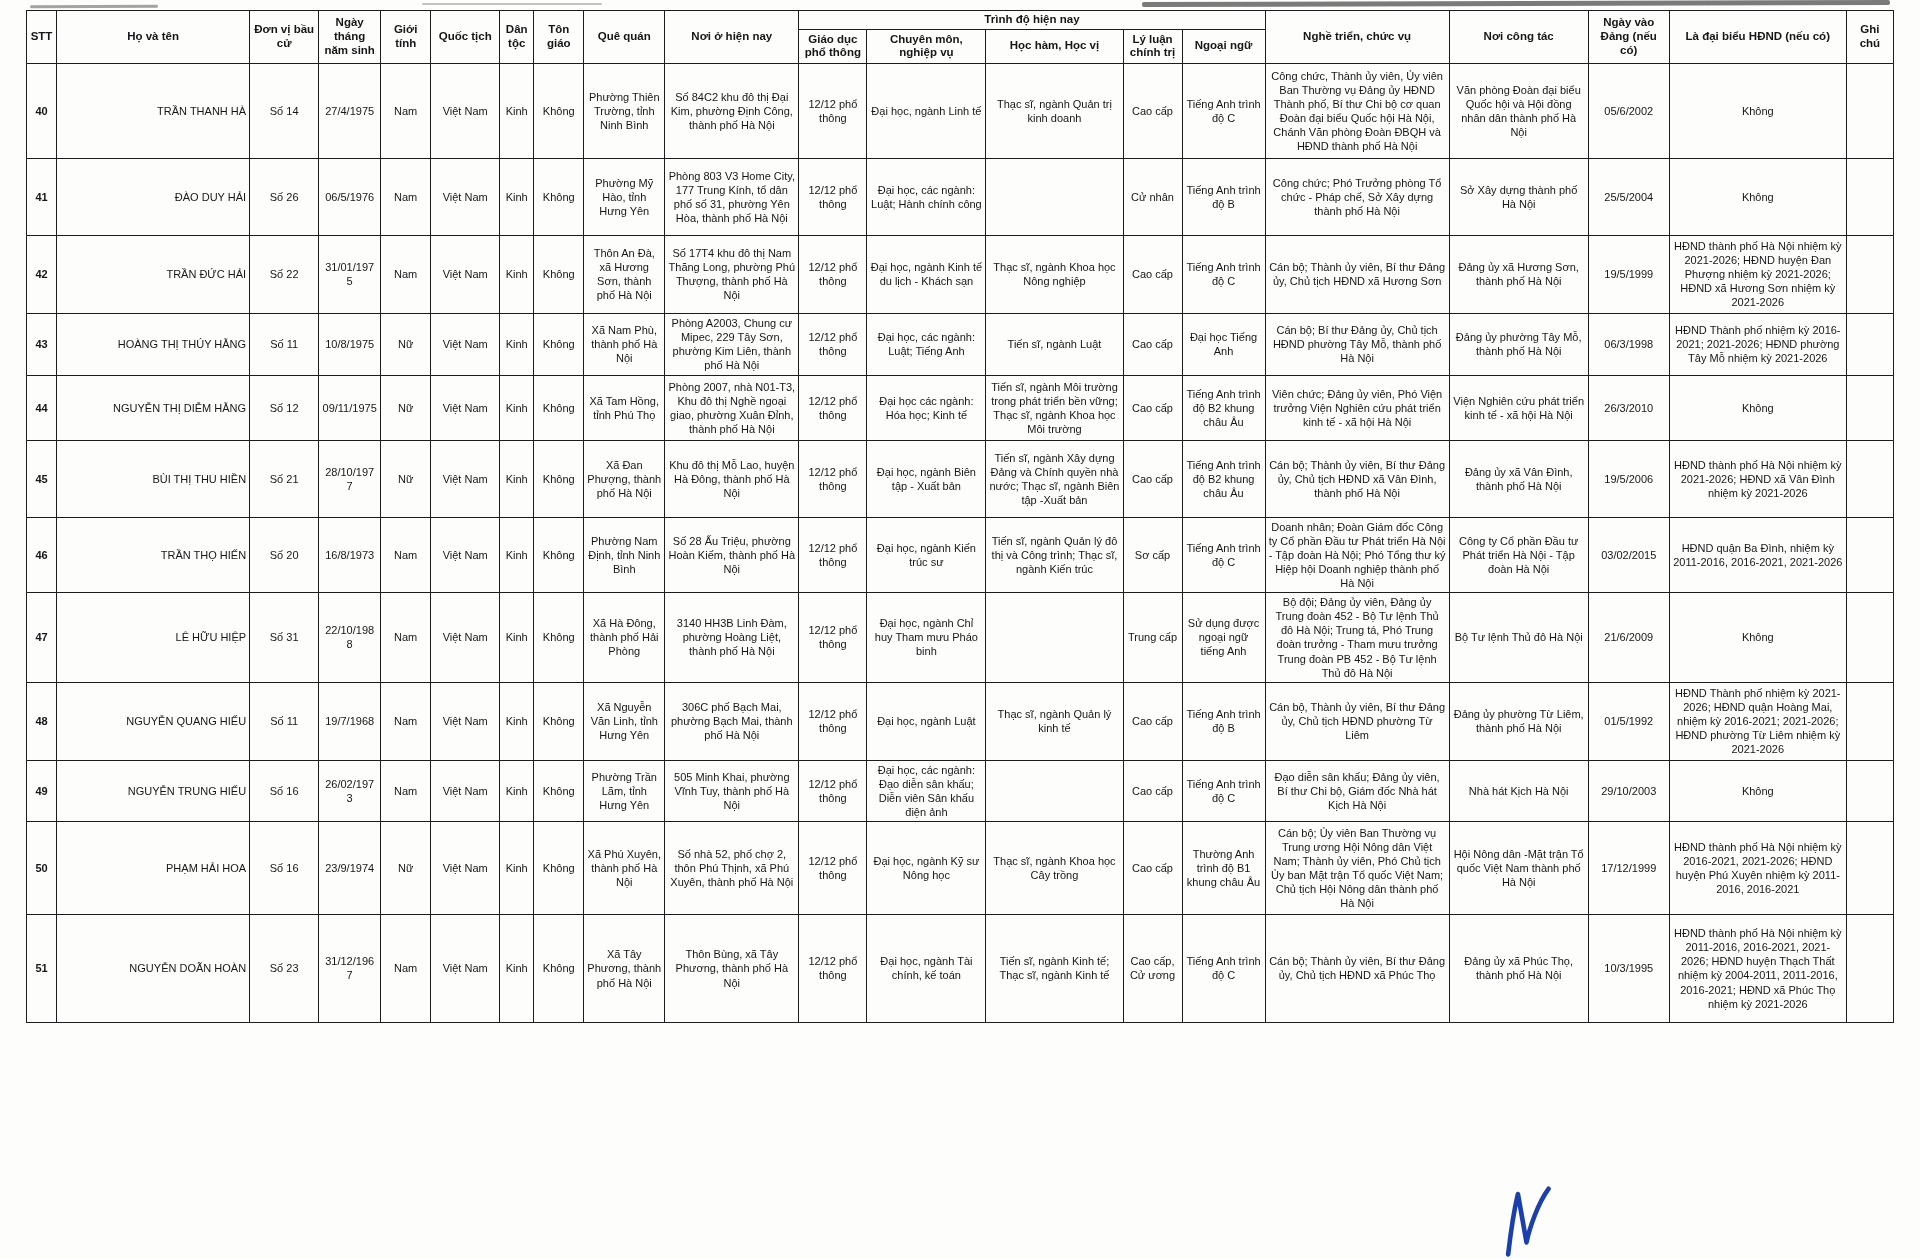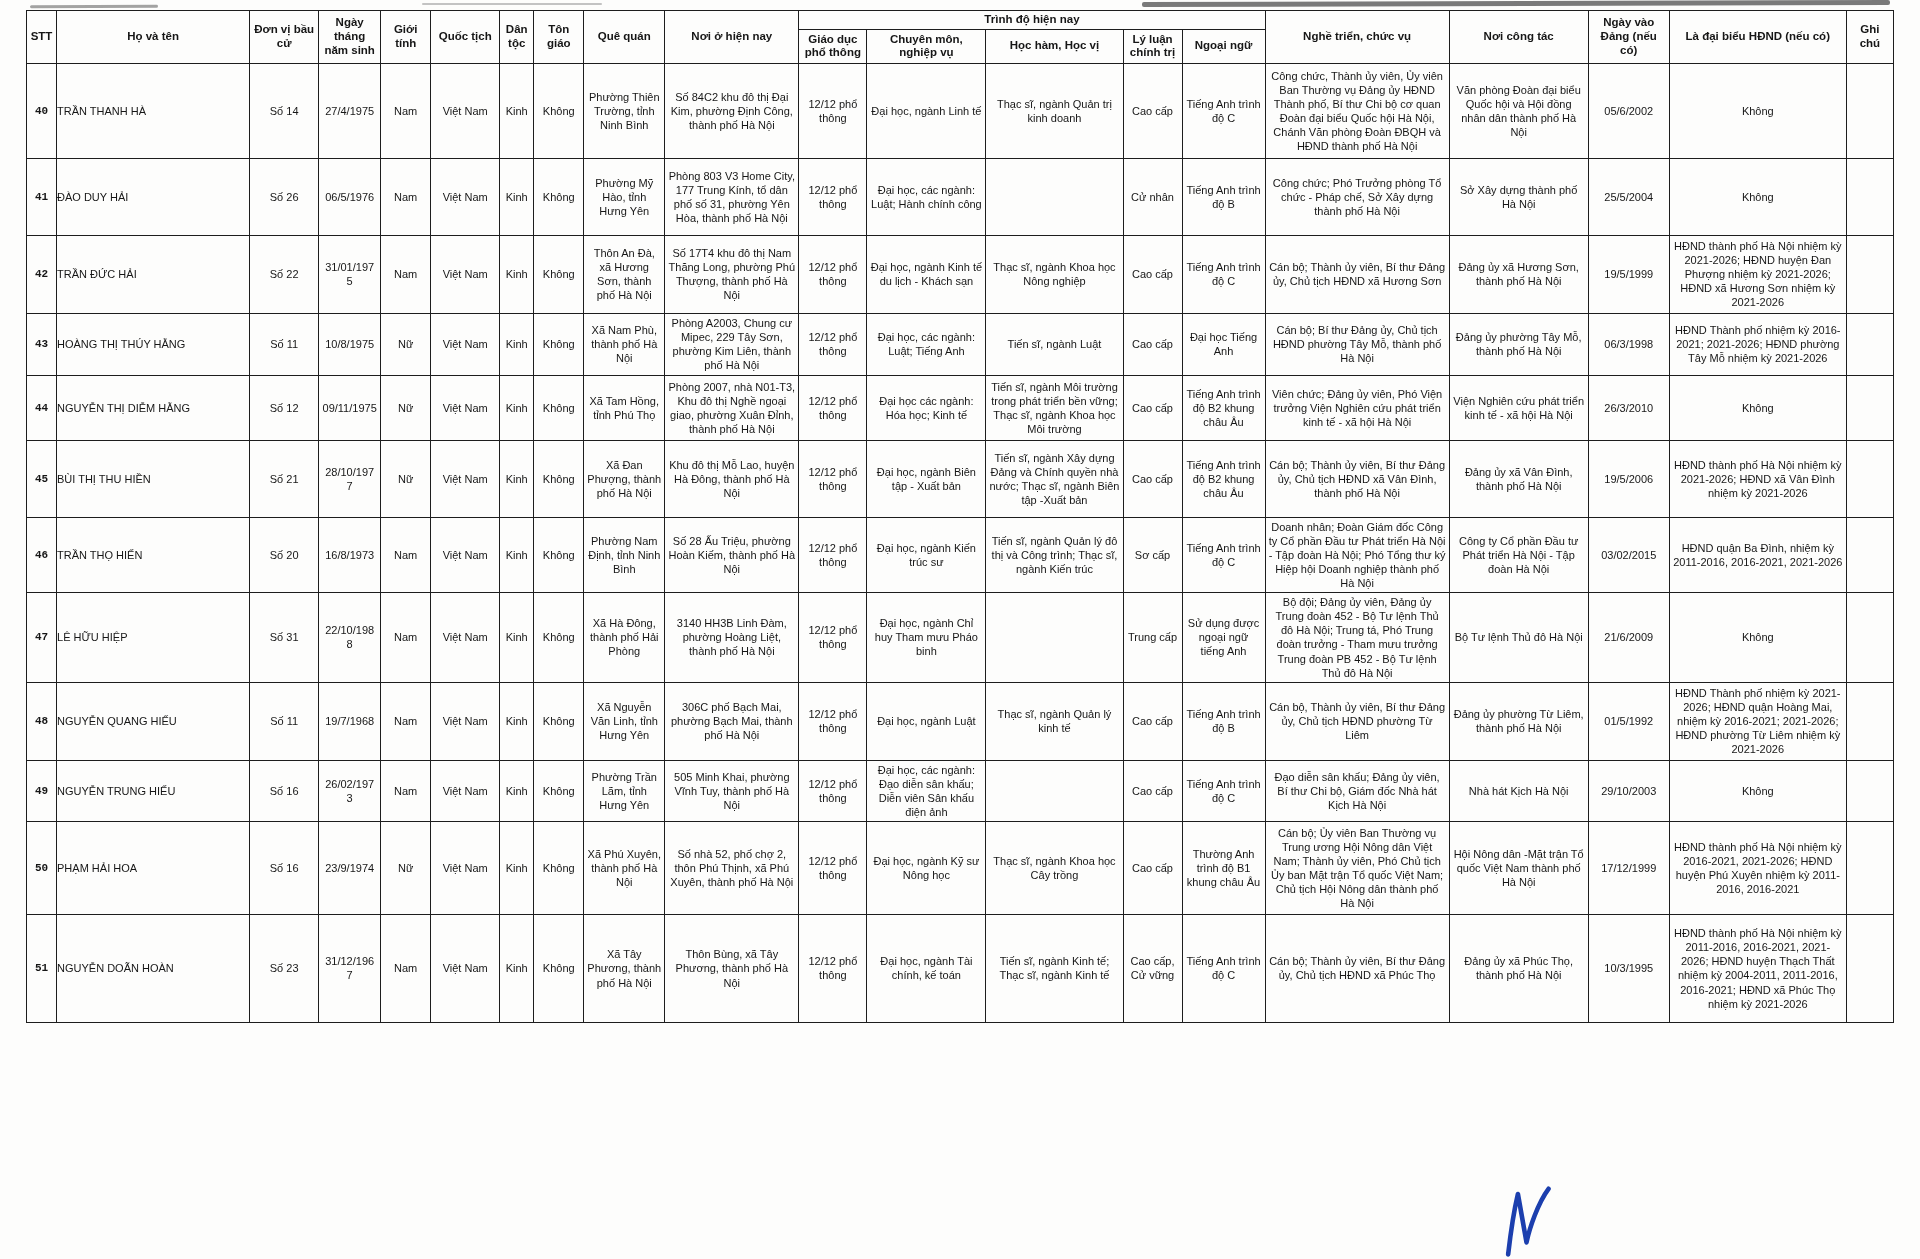--- a/index.html
+++ b/index.html
@@ -30,22 +30,22 @@
     text-align:center;
     vertical-align:middle;
     font-size:11px;
     line-height:1.28;
     overflow:hidden;
     word-wrap:break-word;
   }
   .roster th { font-weight:bold; font-size:11.5px; line-height:1.2; }
   .roster thead tr.group-row th { height:16px; }
   .roster thead tr.sub-row th { height:34px; }
-  .roster td.col-name { text-align:left; padding-left:0; }
-  .roster td.col-stt { font-weight:bold;font-family:Liberation Mono, monospace; }
+  .roster td.col-name { text-align:right; padding-left:0; }
+  .roster td.col-stt { font-weight:bold; }
 
   .signature {
     position:absolute; left:1498px; top:1188px;
     width:62px; height:70px;
     transform:rotate(-6deg);
   }
 </style>
 </head>
 <body>
 
@@ -355,21 +355,21 @@
           <td class="col-dob">31/12/1967</td>
           <td class="col-gender">Nam</td>
           <td class="col-nationality">Việt Nam</td>
           <td class="col-ethnicity">Kinh</td>
           <td class="col-religion">Không</td>
           <td class="col-hometown">Xã Tây Phương, thành phố Hà Nội</td>
           <td class="col-residence">Thôn Bùng, xã Tây Phương, thành phố Hà Nội</td>
           <td class="col-education">12/12 phổ thông</td>
           <td class="col-professional">Đại học, ngành Tài chính, kế toán</td>
           <td class="col-degree">Tiến sĩ, ngành Kinh tế; Thạc sĩ, ngành Kinh tế</td>
-          <td class="col-political">Cao cấp, Cử vững</td>
+          <td class="col-political">Cao cấp, Cử ương</td>
           <td class="col-language">Tiếng Anh trình độ C</td>
           <td class="col-occupation">Cán bộ; Thành ủy viên, Bí thư Đảng ủy, Chủ tịch HĐND xã Phúc Thọ</td>
           <td class="col-workplace">Đảng ủy xã Phúc Thọ, thành phố Hà Nội</td>
           <td class="col-party_date">10/3/1995</td>
           <td class="col-council">HĐND thành phố Hà Nội nhiệm kỳ 2011-2016, 2016-2021, 2021-2026; HĐND huyện Thạch Thất nhiệm kỳ 2004-2011, 2011-2016, 2016-2021; HĐND xã Phúc Thọ nhiệm kỳ 2021-2026</td>
           <td class="col-notes"></td>
         </tr>
       </tbody>
   </table>
 

